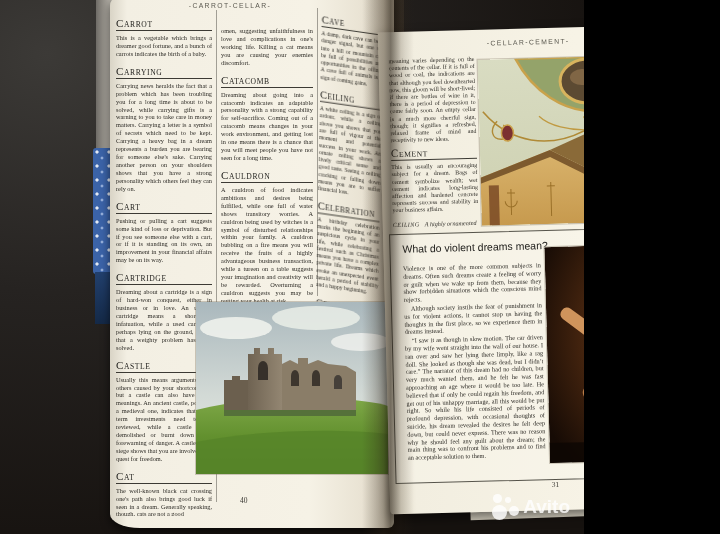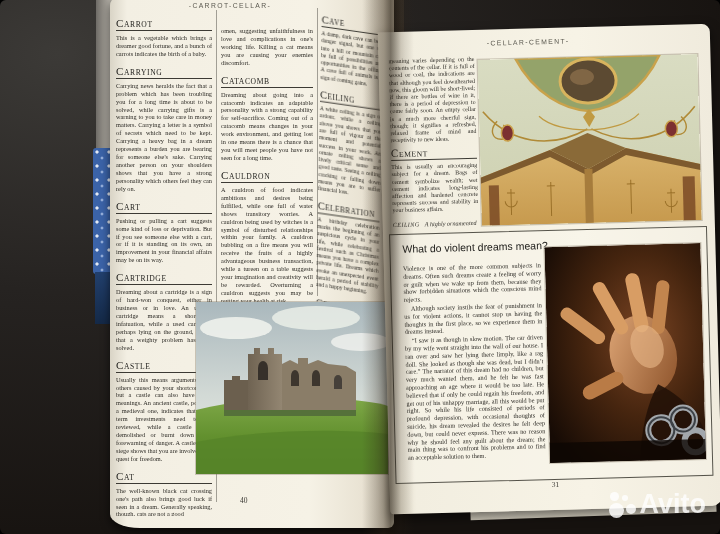--- a/index.html
+++ b/index.html
@@ -1,18 +1,18 @@
 <!DOCTYPE html>
 <html><head>
 <meta charset="utf-8">
 <style>
   html,body{margin:0;padding:0;background:#000;}
-  #stage{position:relative;width:720px;height:534px;overflow:hidden;
+  #stage{position:relative;width:584px;height:534px;overflow:hidden;
          background:radial-gradient(ellipse at 8% 10%, #3c3a37 0%, #262321 35%, #16120f 75%);
-         font-family:"Liberation Serif", serif;border-radius:6px;}
+         font-family:"Liberation Serif", serif;}
   .abs{position:absolute;}
   
   #edge-stack{left:96px;top:0;width:22px;height:152px;
       background:linear-gradient(90deg,#6e6b66,#b3afa6 60%,#c9c5bb);border-radius:0 0 4px 4px;}
   #blue-spine{left:93px;top:148px;width:26px;height:126px;background:#3b63a8;
       background-image:radial-gradient(circle at 4px 4px, rgba(255,255,255,.85) 1.2px, transparent 2px),
                        radial-gradient(circle at 9px 10px, rgba(210,225,255,.6) 1px, transparent 1.8px);
       background-size:12px 14px, 12px 14px;border-radius:3px;}
   #navy-spine{left:95px;top:272px;width:23px;height:52px;background:linear-gradient(#22406e,#142947);}
   
@@ -46,21 +46,21 @@
       background:linear-gradient(90deg,rgba(90,75,55,0),rgba(90,75,55,.28));pointer-events:none;}
   
   #qbox{border:1px solid #55534a;background:rgba(250,247,238,.4);}
   #qbox-title{font-family:"Liberation Sans",sans-serif;font-size:10.5px;color:#22211e;}
   .qpara{font-size:6.3px;line-height:1.24;text-align:justify;color:#2c2a25;margin:0 0 1px 0;}
   .qpara.ind{text-indent:7px;}
   
   .photo{box-shadow:0 0 0 1px rgba(120,110,90,.35);}
   
   #watermark{right:14px;bottom:14px;z-index:60;display:flex;align-items:center;opacity:.82;}
-  #wm-text{font-family:"Liberation Sans",sans-serif;font-weight:bold;font-size:27px;color:#fff;margin-left:5px;}
+  #wm-text{font-family:"Liberation Sans",sans-serif;font-weight:bold;font-size:19px;color:#fff;margin-left:5px;}
   .wm-dot{position:absolute;border-radius:50%;background:#fff;}
 </style>
 </head>
 <body>
 
 <div id="stage">
 
   <div class="abs" id="edge-stack"></div>
   <div class="abs" id="blue-spine"></div>
   <div class="abs" id="navy-spine"></div>

